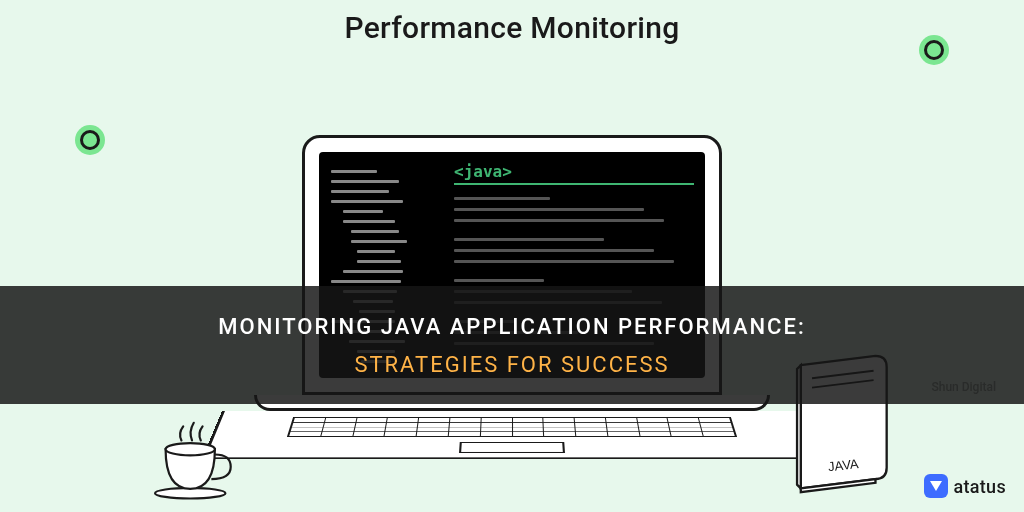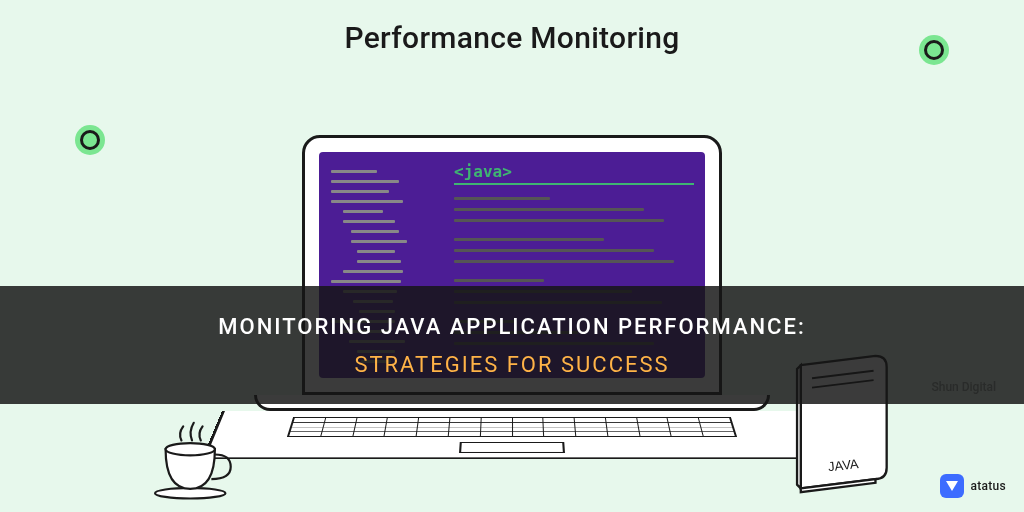--- a/index.html
+++ b/index.html
@@ -6,21 +6,21 @@
     body {
       width: 1024px;
       height: 512px;
       background: #e7f8ec;
       font-family: -apple-system, BlinkMacSystemFont, "Segoe UI", Roboto, sans-serif;
       position: relative;
       overflow: hidden;
     }
     .header {
       text-align: center;
-      padding-top: 18px;
+      padding-top: 8px;
       color: #1a1a1a;
       font-size: 30px;
       line-height: 1.35;
       font-weight: 500;
       letter-spacing: 0.3px;
     }
     .dot-left {
       position: absolute;
       left: 80px;
       top: 130px;
@@ -67,21 +67,21 @@
       width: 420px;
       height: 260px;
       background: #fff;
       border: 3px solid #1a1a1a;
       border-radius: 18px 18px 0 0;
       padding: 14px;
     }
     .laptop-screen {
       width: 100%;
       height: 100%;
-      background: #4c1d95;
+      background: #000000;
       border-radius: 4px;
       position: relative;
       overflow: hidden;
       padding-left: 6px;
     }
     .code-left {
       position: absolute;
       left: 12px;
       top: 18px;
       width: 100px;
@@ -205,21 +205,21 @@
       opacity: 0.5;
       font-weight: 500;
     }
     .brand {
       position: absolute;
       right: 18px;
       bottom: 14px;
       display: flex;
       align-items: center;
       gap: 6px;
-      font-size: 12px;
+      font-size: 18px;
       color: #1a1a1a;
       font-weight: 500;
       letter-spacing: 0.3px;
     }
     .brand-logo {
       width: 24px;
       height: 24px;
       background: #3d6cff;
       border-radius: 6px;
       position: relative;

